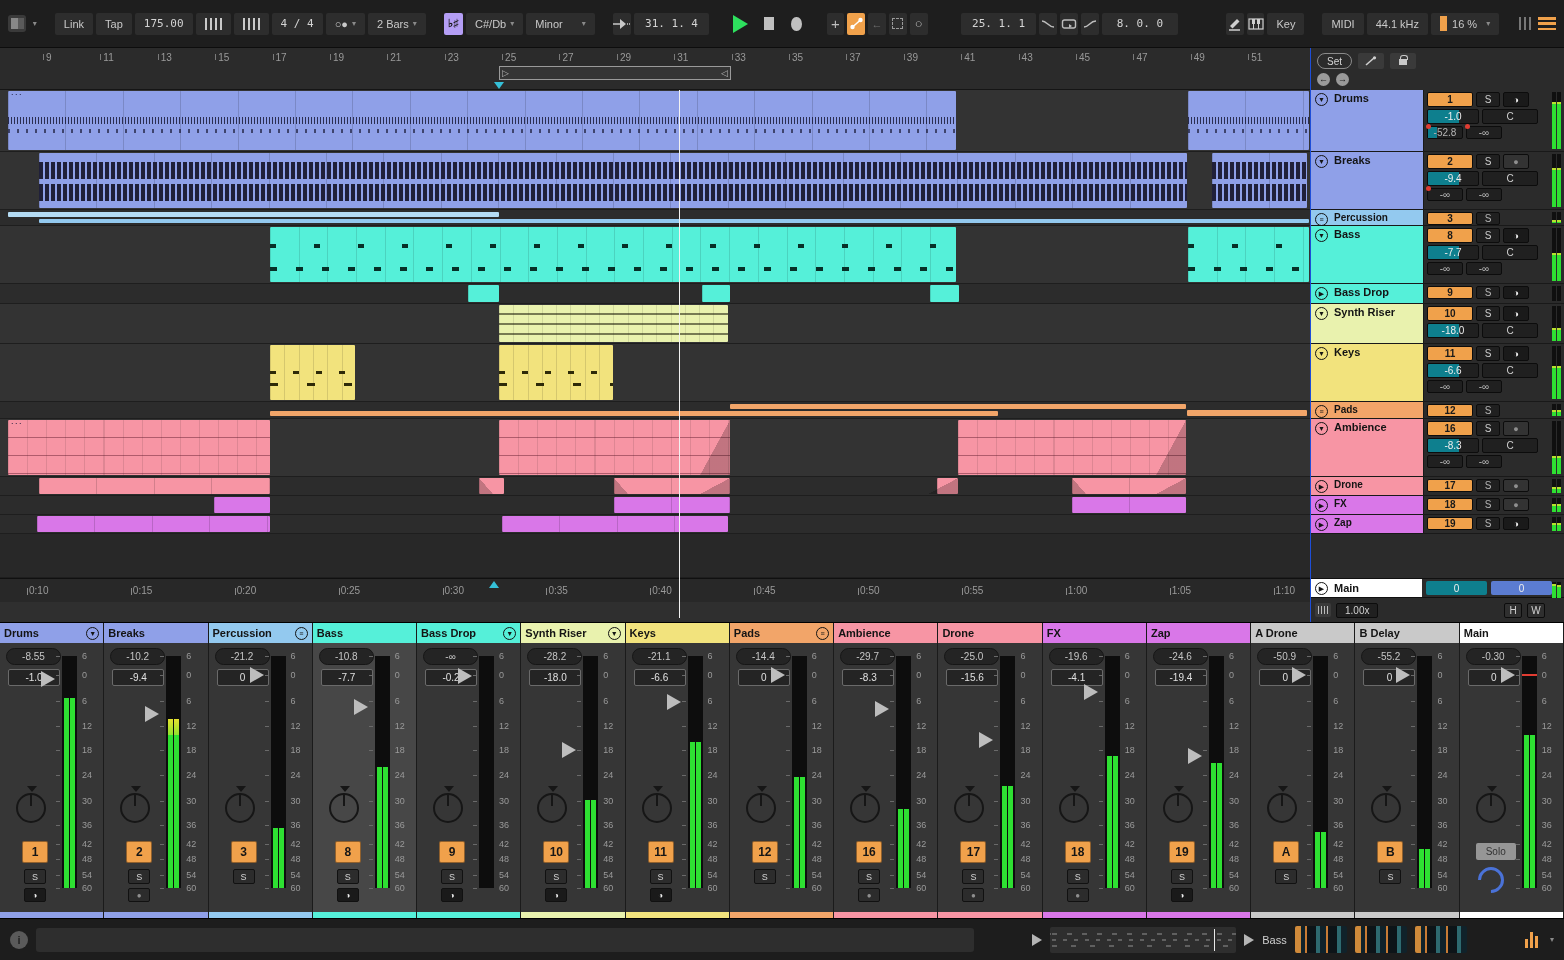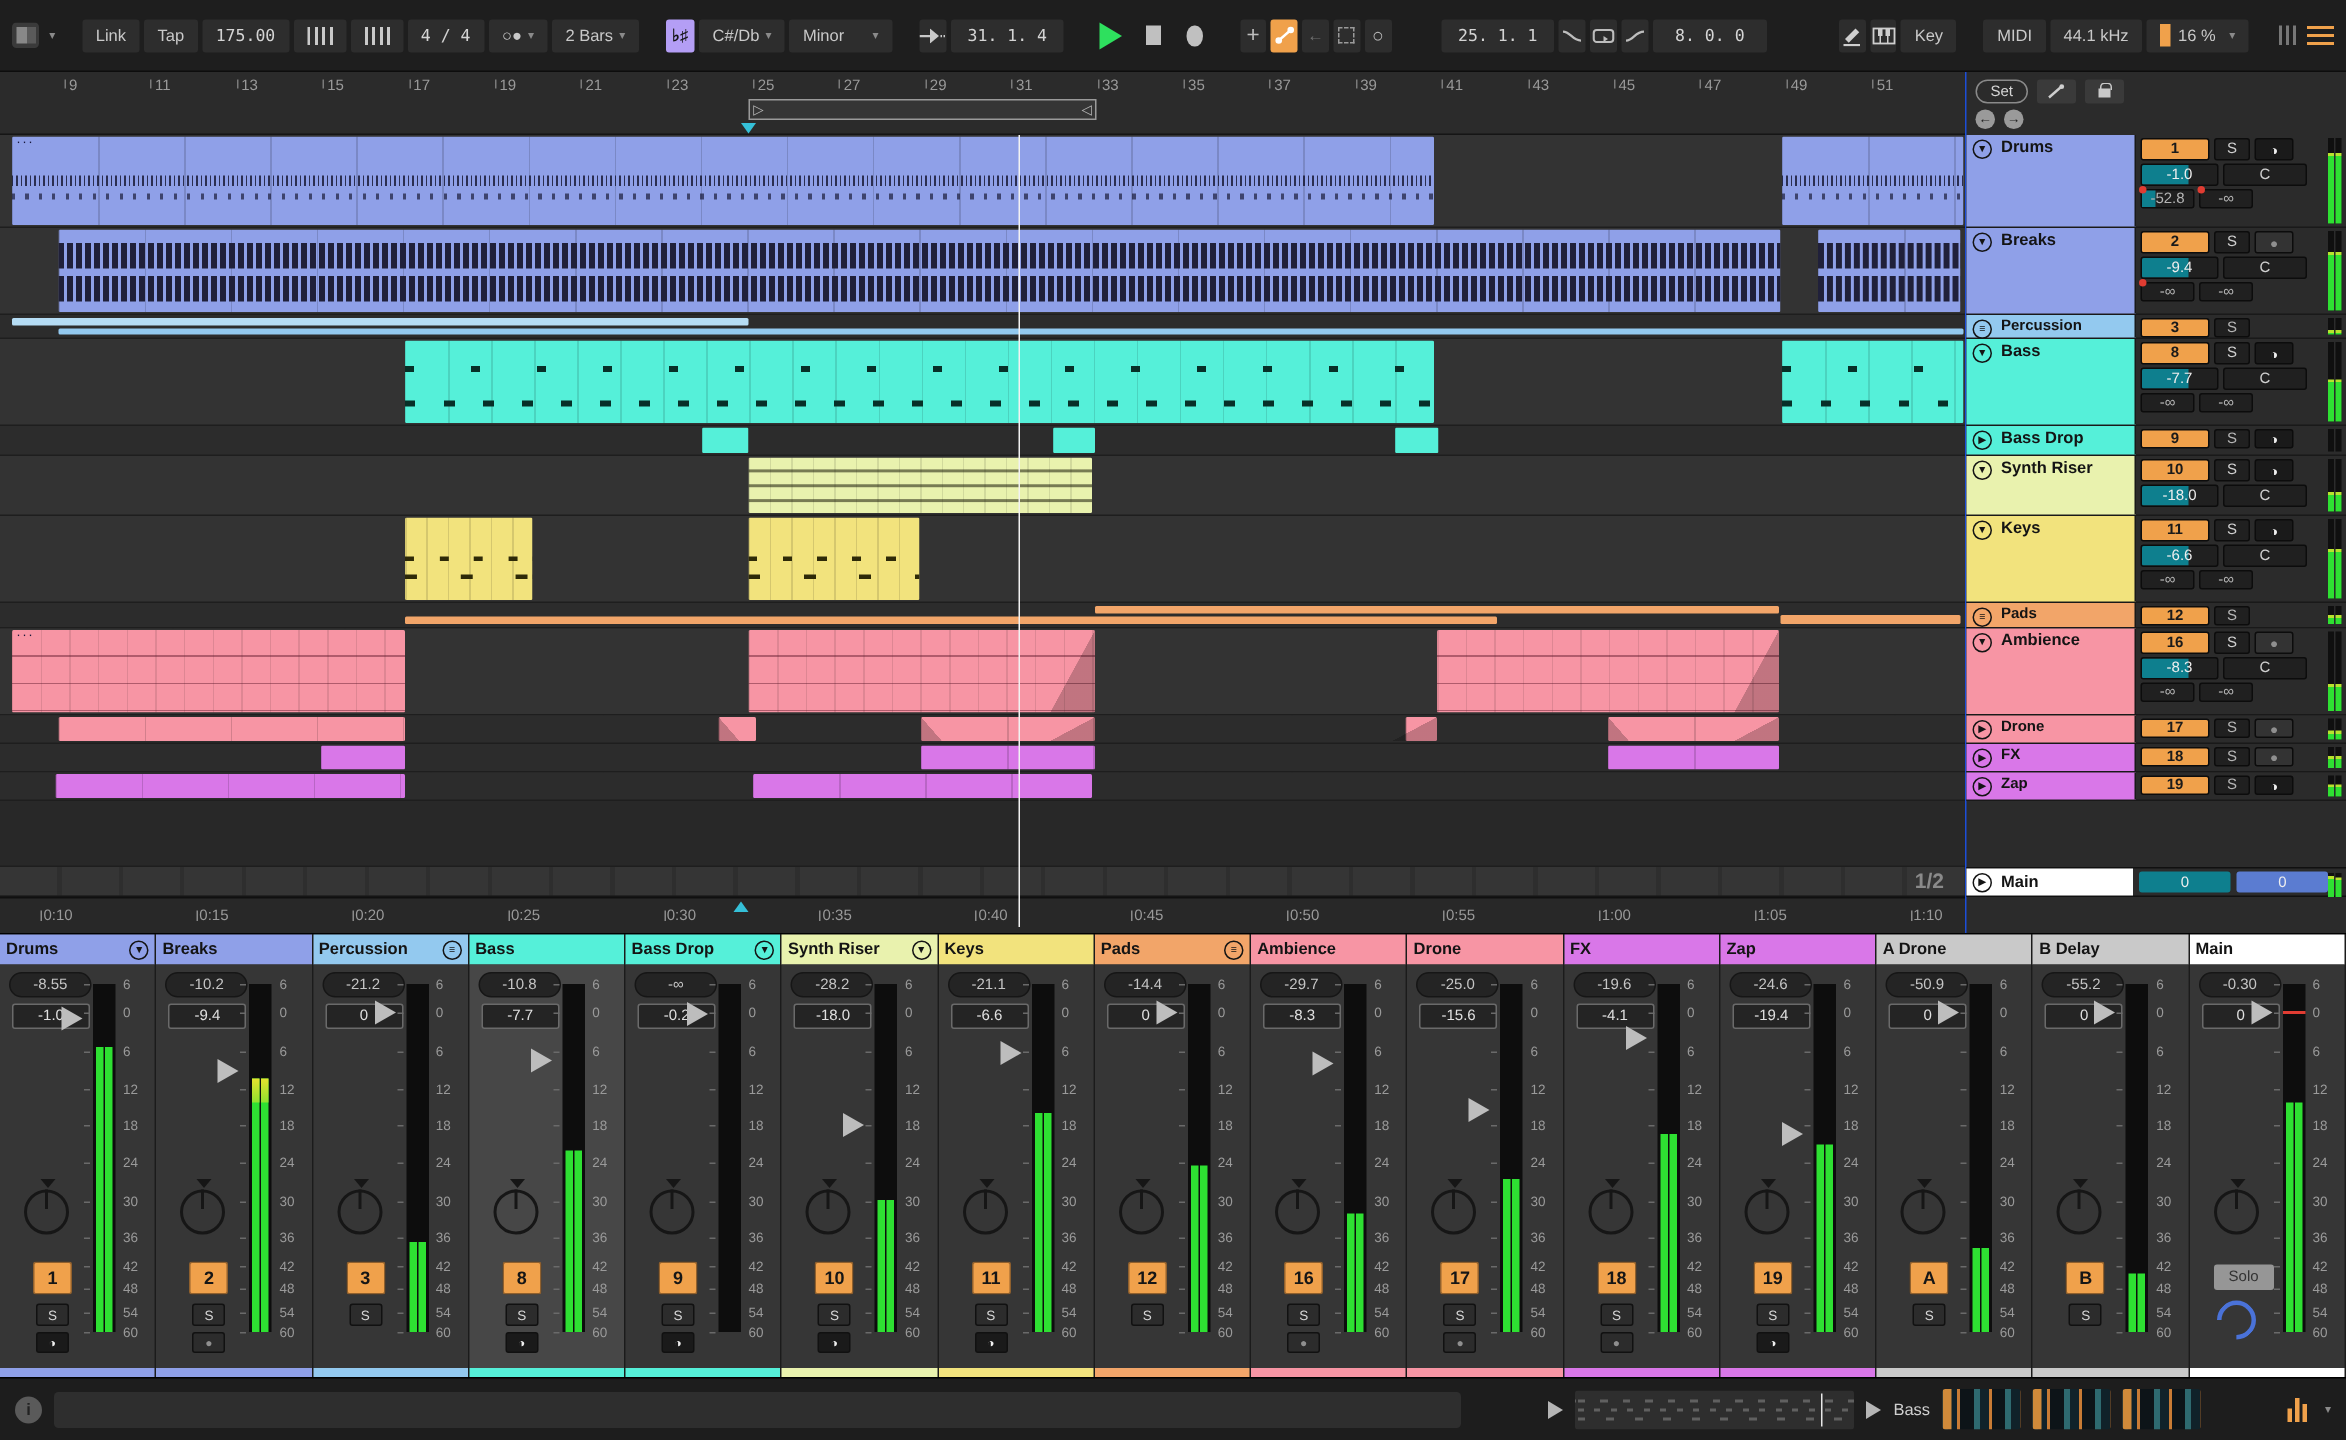--- a/index.html
+++ b/index.html
@@ -357,23 +357,20 @@
             <div class="clip" style="left: 16.3%; width: 4.3%; background-color: rgb(217, 119, 232);"></div>
             <div class="clip" style="left: 46.9%; width: 8.8%; background-color: rgb(217, 119, 232);"></div>
             <div class="clip" style="left: 81.8%; width: 8.7%; background-color: rgb(217, 119, 232);"></div>
           </div>
           <div class="lane collapsed" style="height: 19px;">
             <div class="clip" style="left: 2.8%; width: 17.8%; background-color: rgb(217, 119, 232);"></div>
             <div class="clip" style="left: 38.3%; width: 17.3%; background-color: rgb(217, 119, 232);"></div>
           </div>
           <div class="lane filler" style="height: 44px;"></div>
         </div>
-      <div id="overview">
-        <span id="page-ind">1/2</span>
-      </div>
       <div id="time-ruler">
         <div class="cyan-up" id="time-marker" style="left: calc(37.7% - 5px);"></div>
       <span class="time-lab" style="left: 2.06%;"><i></i>0:10</span>
           <span class="time-lab" style="left: 9.99%;"><i></i>0:15</span>
           <span class="time-lab" style="left: 17.92%;"><i></i>0:20</span>
           <span class="time-lab" style="left: 25.85%;"><i></i>0:25</span>
           <span class="time-lab" style="left: 33.78%;"><i></i>0:30</span>
           <span class="time-lab" style="left: 41.71%;"><i></i>0:35</span>
           <span class="time-lab" style="left: 49.64%;"><i></i>0:40</span>
           <span class="time-lab" style="left: 57.57%;"><i></i>0:45</span>
@@ -751,20 +748,28 @@
         <span class="main-bx" style="width:62px;background:#0e7f8e;">0</span>
         <span class="main-bx" style="width:62px;background:#5b7cd1;">0</span>
         <span class="rp-meter" style="height:16px;">
             <span class="mcol" style="height:16px;">
               <span style="height:14px;"></span>
             </span>
             <span class="mcol" style="height:16px;">
               <span style="height:13px;"></span>
             </span>
           </span>
+      </div>
+      <div id="rp-zoom">
+        <span class="wave-icon"></span>
+        <span class="zoom-bx">1.00x</span>
+        <span style="flex:1;"></span>
+        <span class="hw-bx">H</span>
+        <span class="hw-bx">W</span>
+        <span style="width:10px;"></span>
       </div>
     </div>
   </div>
 
   <div id="mixer">
     <div id="mixer-strips">
         <div class="strip">
           <div class="strip-head" style="background: rgb(143, 160, 232);">
             <span>Drums</span>
             <span class="tglyph">▼</span>

